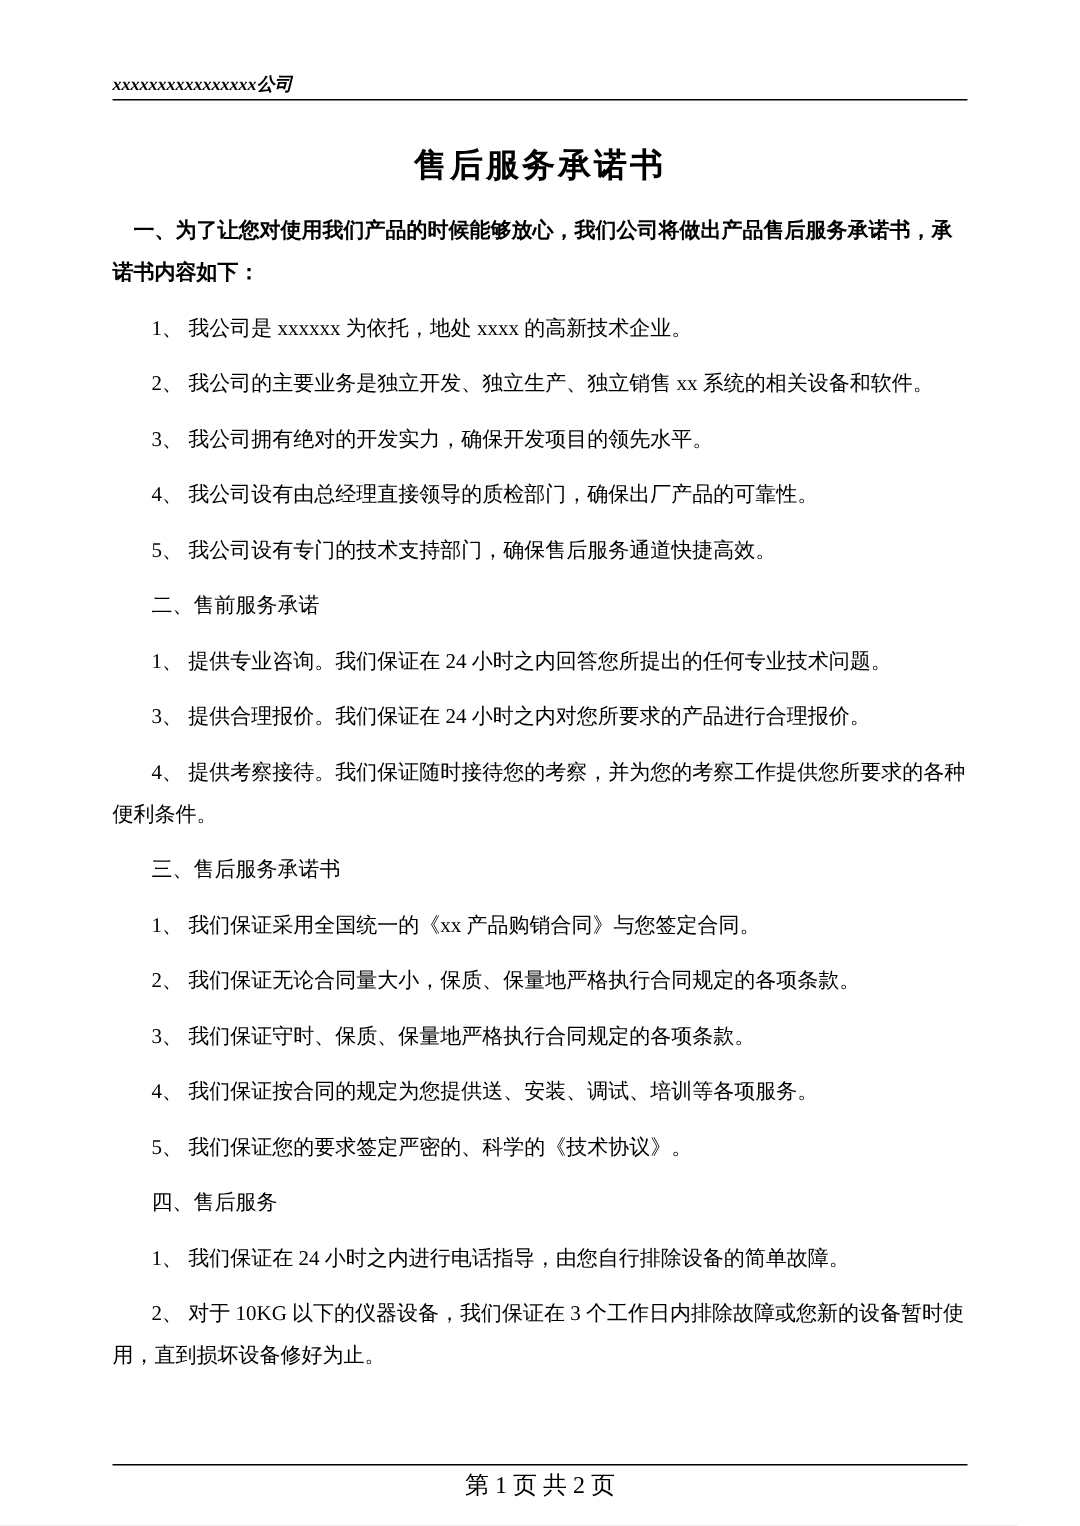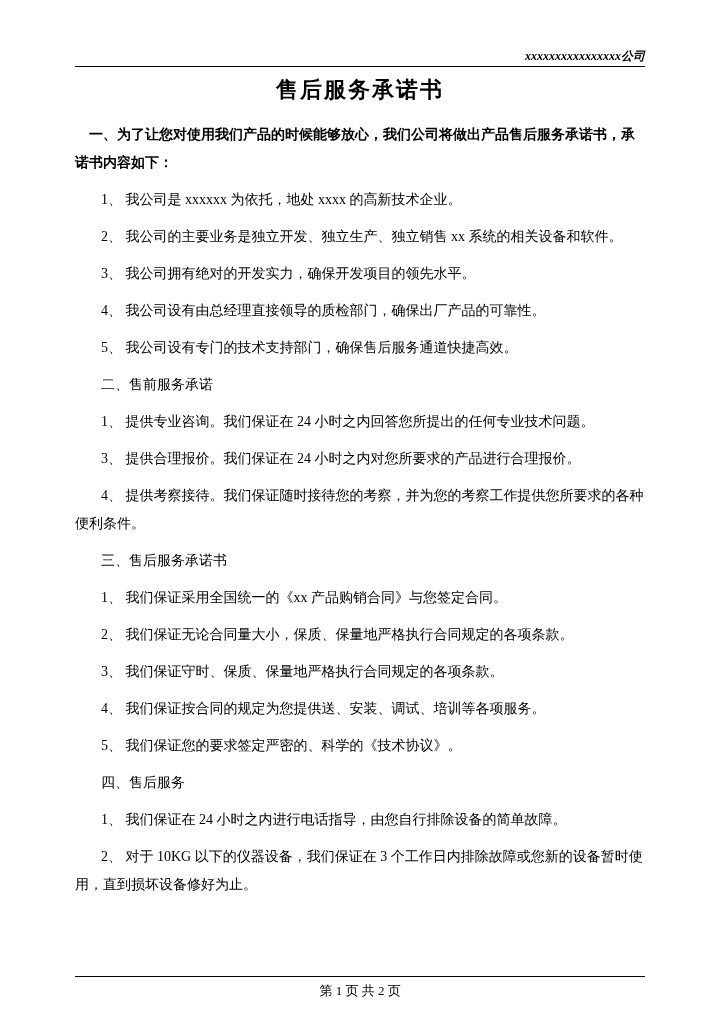--- a/index.html
+++ b/index.html
@@ -9,54 +9,54 @@
     width: 720px;
     height: 1017px;
     background: #ffffff;
     position: relative;
     font-family: "Liberation Serif", "DejaVu Serif", serif;
     color: #000000;
     overflow: hidden;
     padding: 48px 75px 0 75px;
   }
   .header {
-    text-align: right;
+    text-align: left;
     border-bottom: 1px solid #000000;
     padding-bottom: 2px;
     font-size: 12px;
     font-weight: bold;
     font-style: italic;
     line-height: 16px;
   }
   .title {
     text-align: center;
     font-size: 22px;
     font-weight: bold;
-    margin-top: 8px;
+    margin-top: 28px;
     letter-spacing: 2px;
     line-height: 30px;
   }
   .body {
     margin-top: 16px;
     font-size: 14px;
     line-height: 28px;
   }
   .para { margin-bottom: 9px; }
   .para.intro { font-weight: bold; text-indent: 14px; }
   .para.item { text-indent: 26px; font-weight: normal; }
   .para.heading { font-weight: normal; text-indent: 26px; }
   .footer {
     position: absolute;
     left: 75px;
     right: 75px;
     bottom: 18px;
     border-top: 1px solid #000000;
     text-align: center;
     padding-top: 6px;
-    font-size: 13px;
+    font-size: 16px;
     line-height: 16px;
   }
 </style>
 </head>
 <body>
 
 <div class="page">
   <div class="header">
     <span>xxxxxxxxxxxxxxxx公司</span>
   </div>

